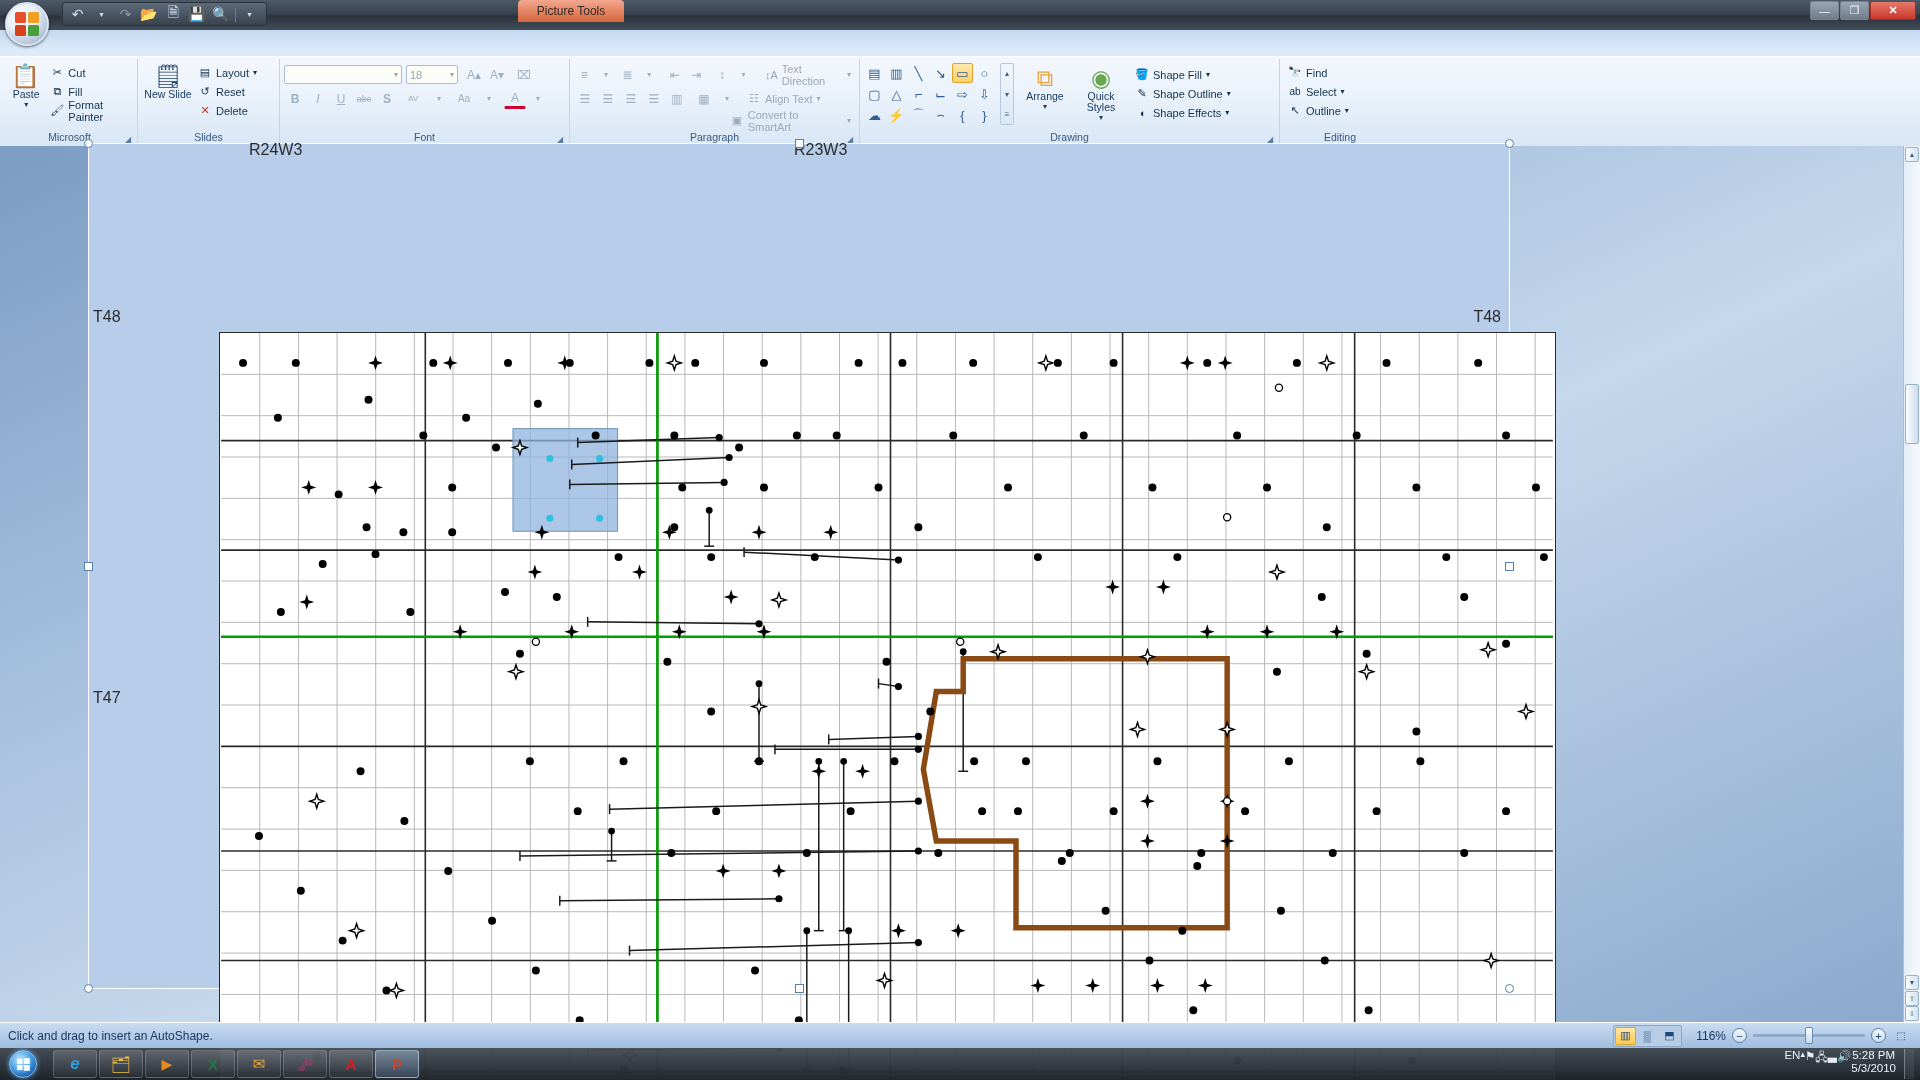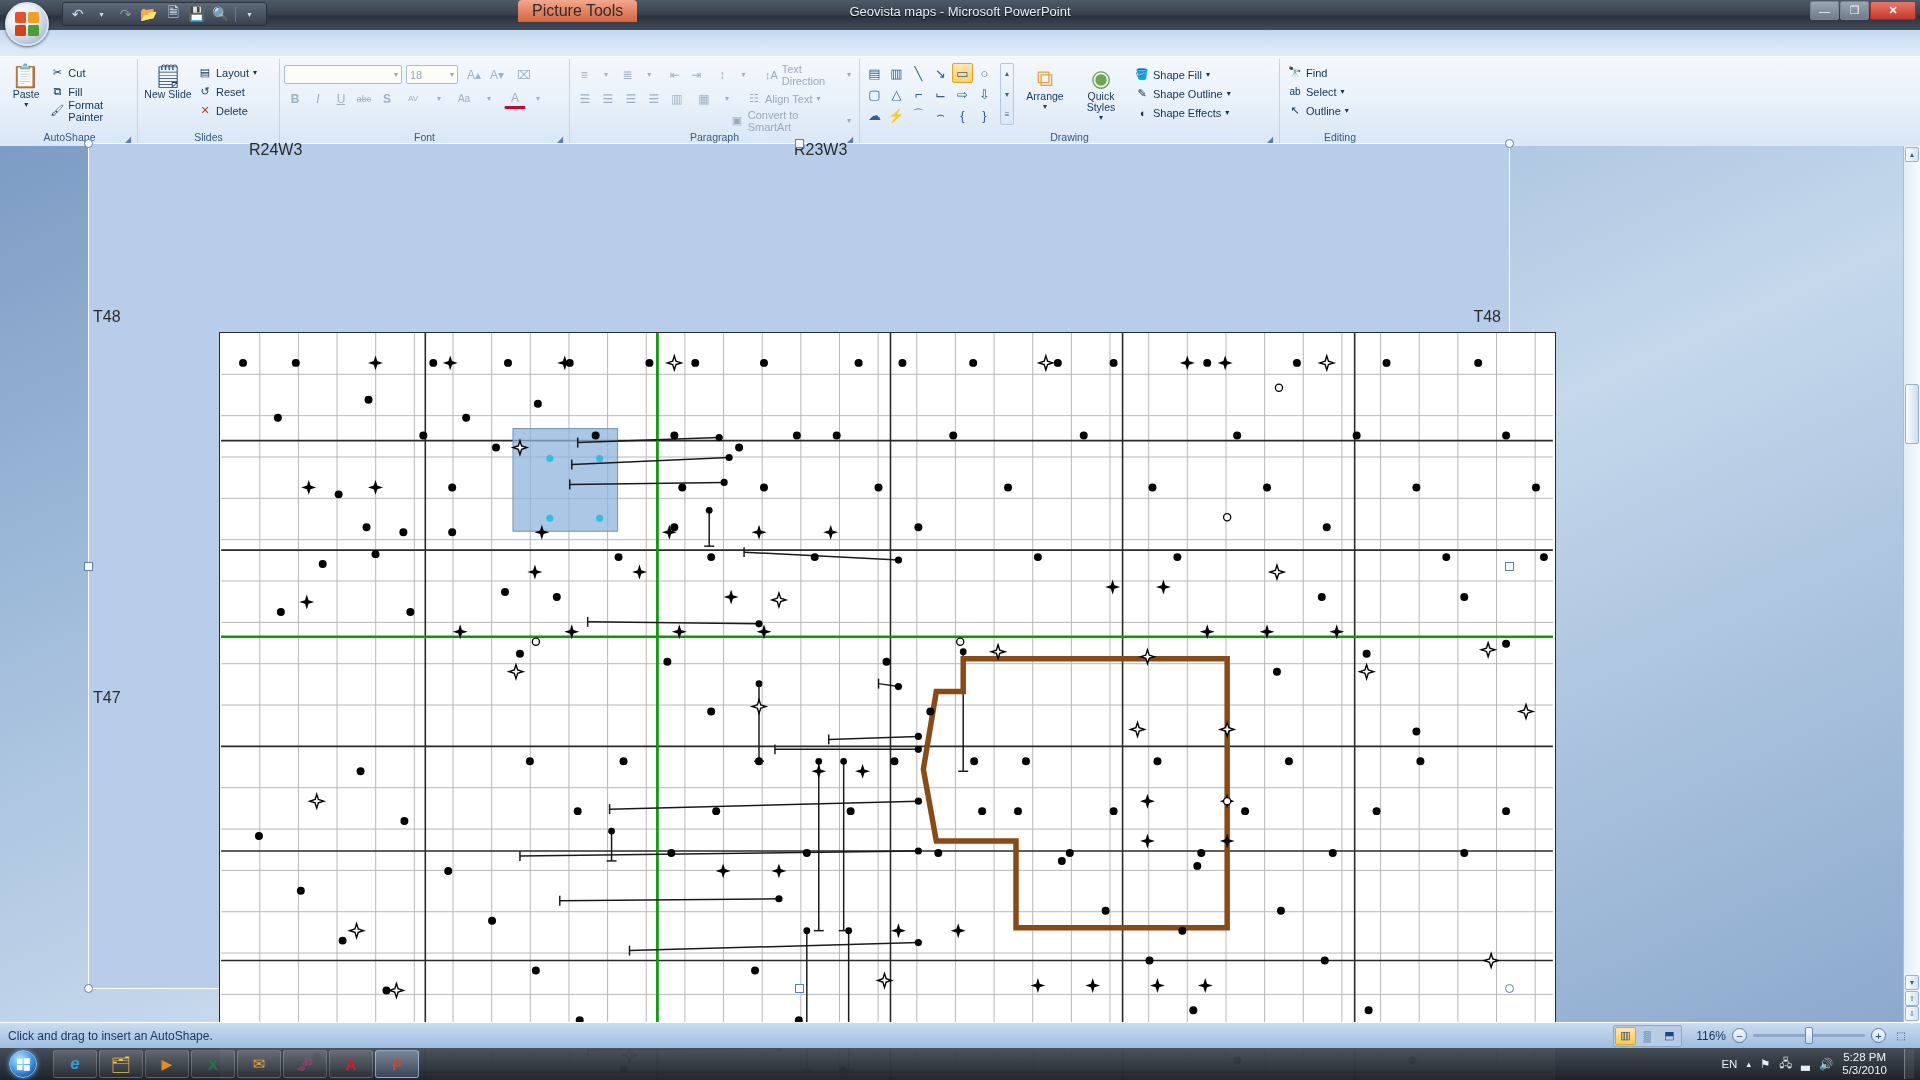--- a/index.html
+++ b/index.html
@@ -27,21 +27,21 @@
   .qat .qbtn { width:21px; height:20px; display:flex; align-items:center; justify-content:center;
                font-size:14px; color:#cfe0f2; cursor:pointer; }
   .qat .sep { width:1px; height:15px; background:#717e8d; }
 
   #ptools-tab {
     position:absolute; left:518px; top:0px; height:22px; min-width:106px; padding:0 14px;
     background:linear-gradient(to bottom,#f2a88f 0%,#e3815f 55%,#d5673f 100%);
     border-top-left-radius:4px; border-top-right-radius:4px;
     display:flex; align-items:center; justify-content:center;
   }
-  #ptools-tab span { font-size:16px; color:#2d2d2d; }
+  #ptools-tab span { font-size:12px; color:#2d2d2d; }
   #wintitle { position:absolute; left:0; top:4px; width:1920px; text-align:center;
               font-size:13px; color:#e9f1fb; text-shadow:0 1px 1px #000; pointer-events:none; }
   #winbtns { position:absolute; right:4px; top:1px; display:flex; gap:1px; }
   .winbtn { width:29px; height:19px; border:1px solid #78838f; border-radius:2px;
             background:linear-gradient(to bottom,#9aa6b3,#6f7b89);
             display:flex; align-items:center; justify-content:center; color:#f2f6fb;
             font-size:11px; cursor:pointer; }
   .winbtn.close { width:46px; background:linear-gradient(to bottom,#e8796a,#c8372a); border-color:#a03024; font-weight:bold; }
 
   
@@ -134,21 +134,21 @@
              background:linear-gradient(to bottom,rgba(70,78,88,.97),rgba(30,35,42,.98)); display:flex; align-items:center; }
   #start { width:46px; height:30px; display:flex; align-items:center; justify-content:center; cursor:pointer; }
   #start .orb { width:28px; height:28px; border-radius:50%;
       background:radial-gradient(circle at 38% 32%, #bfe4ff 0%, #53a8e8 42%, #1c63b4 75%, #0d3a73 100%);
       border:1px solid #88c4f0; box-shadow:0 0 5px rgba(110,190,255,.8); display:flex; align-items:center; justify-content:center; }
   .tbitem { width:44px; height:28px; margin:0 1px; border:1px solid rgba(255,255,255,.18); border-radius:3px;
             background:linear-gradient(to bottom,rgba(255,255,255,.16),rgba(255,255,255,.03));
             display:flex; align-items:center; justify-content:center; cursor:pointer; }
   .tbitem.active { background:linear-gradient(to bottom,rgba(200,225,255,.38),rgba(120,170,225,.22));
                    border-color:rgba(190,225,255,.55); }
-  #tray { margin-left:auto; display:flex; align-items:center; gap:9px; padding-right:6px; color:#e8eef6; font-size:11.5px; }
+  #tray { margin-left:auto; display:flex; align-items:flex-start; gap:0; padding-right:6px; color:#e8eef6; font-size:11.5px; }
   #clock { display:flex; flex-direction:column; align-items:center; line-height:13px; font-size:11.5px; color:#f0f4fa; cursor:pointer; }
   #showdesk { width:10px; height:30px; margin-left:8px; border-left:1px solid rgba(255,255,255,.3);
               background:rgba(255,255,255,.07); cursor:pointer; }
 </style>
 </head>
 <body>
 
 <div id="titlebar">
   <div id="office-orb">
     <span class="sq">
@@ -167,21 +167,20 @@
     <span class="qbtn">💾</span>
     <span class="qbtn">🔍</span>
     <span class="sep"></span>
     <span class="qbtn" style="font-size:8px">▾</span>
   </div>
 
   <div id="ptools-tab">
     <span>Picture Tools</span>
   </div>
 
-  <div id="wintitle">Geovista maps - Microsoft PowerPoint</div>
 
   <div id="winbtns">
     <div class="winbtn">—</div>
     <div class="winbtn">❐</div>
     <div class="winbtn close">✕</div>
   </div>
 </div>
 
 <div id="ribbon">
 
@@ -202,21 +201,21 @@
           <div class="smbtn">
             <span class="ic">⧉</span>
             <span>Fill</span>
           </div>
           <div class="smbtn">
             <span class="ic">🖌</span>
             <span>Format Painter</span>
           </div>
         </div>
       </div>
-      <div class="glabel">AutoShape</div>
+      <div class="glabel">Microsoft</div>
       <div class="dlg">◢</div>
     </div>
 
     <div class="group" style="width:142px">
       <div class="gbody">
         <div class="bigbtn" style="width:52px">
           <span class="ico">🗒</span>
           <span class="lbl">New Slide</span>
         </div>
         <div class="smrow">

